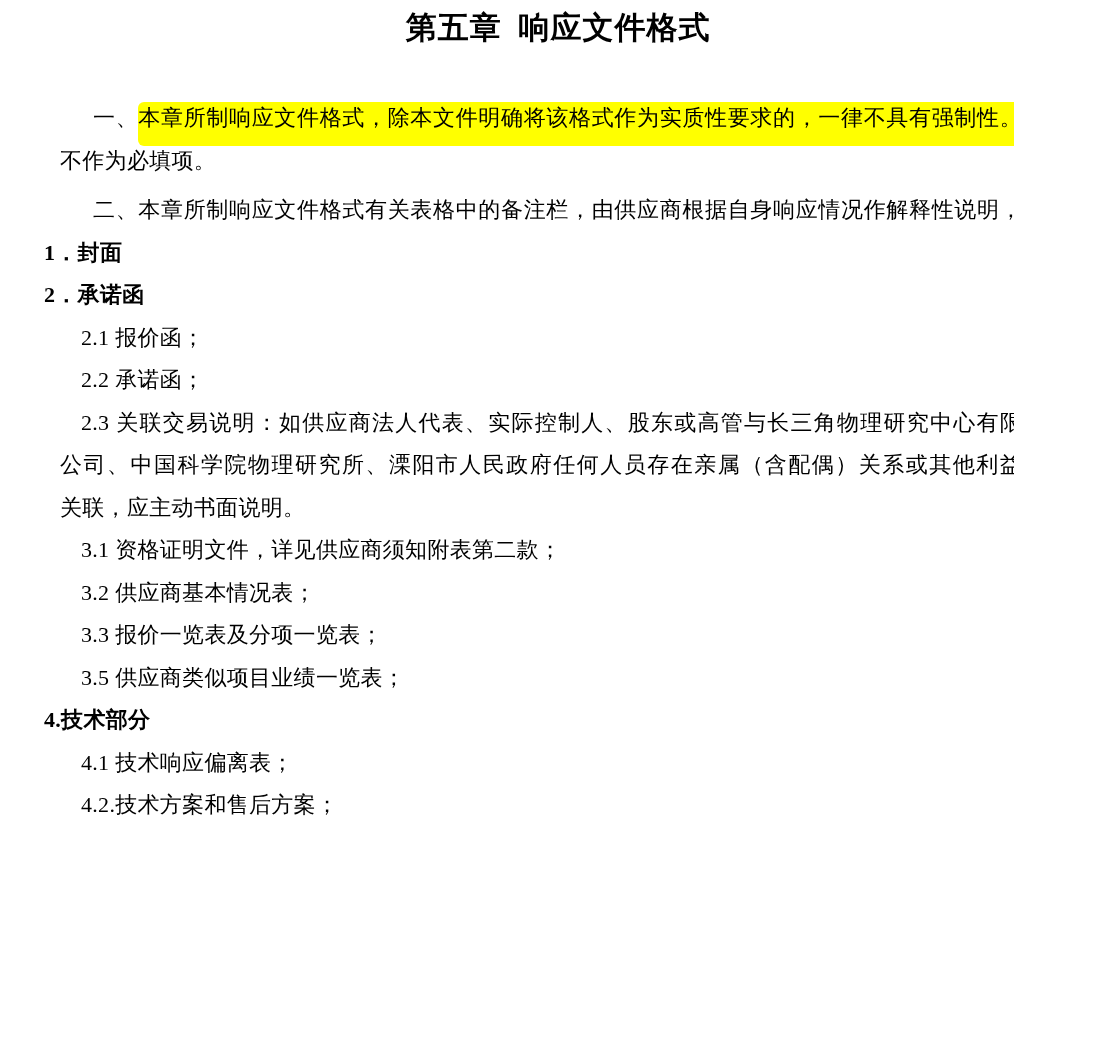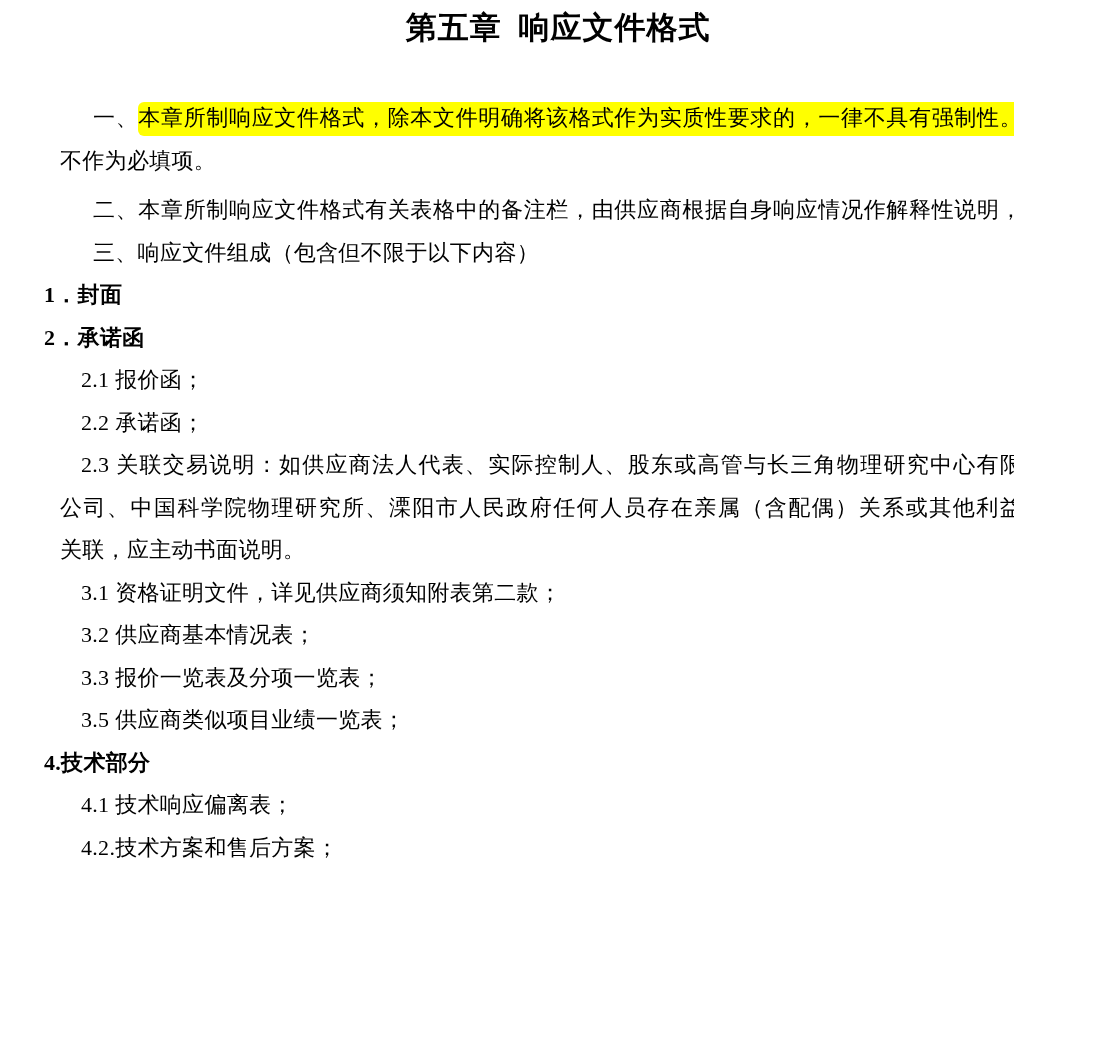--- a/index.html
+++ b/index.html
@@ -46,21 +46,21 @@
   .ind-d { margin-left: 93px; }  
   .fill {
     margin-right: 94px;
     text-align: justify;
     text-align-last: justify;
   }
   .bold { font-weight: bold; }
   .gap-top { margin-top: 7px; }
   .hl {
     background: #ffff00;
-    padding: 3px 0 6px 0;
+    padding: 3px 0 16px 0;
     border-radius: 6px;
   }
   .page-edge {
     position: absolute;
     top: 0;
     left: 1112px;
     width: 3px;
     height: 1062px;
     background: #1c1c1c;
   }
@@ -71,21 +71,20 @@
 <div class="page">
 
   <div class="doc-title">第五章 响应文件格式</div>
 
   <div class="content">
 
     <div class="line ind-d fill"><span>一、</span><span class="hl" style="background: rgb(255, 255, 0);">本章所制响应文件格式，除本文件明确将该格式作为实质性要求的，一律不具有强制性。</span></div>
 
     <div class="line ind-a">不作为必填项。</div>
     <div class="line ind-d fill gap-top">二、本章所制响应文件格式有关表格中的备注栏，由供应商根据自身响应情况作解释性说明，</div>
-    <div class="line ind-d">三、响应文件组成（包含但不限于以下内容）</div>
 
     <div class="line ind-c bold">1．封面</div>
     <div class="line ind-c bold">2．承诺函</div>
     <div class="line ind-b">2.1 报价函；</div>
     <div class="line ind-b">2.2 承诺函；</div>
 
     <div class="line ind-b fill">2.3 关联交易说明：如供应商法人代表、实际控制人、股东或高管与长三角物理研究中心有限</div>
     <div class="line ind-a fill">公司、中国科学院物理研究所、溧阳市人民政府任何人员存在亲属（含配偶）关系或其他利益</div>
     <div class="line ind-a">关联，应主动书面说明。</div>
 

